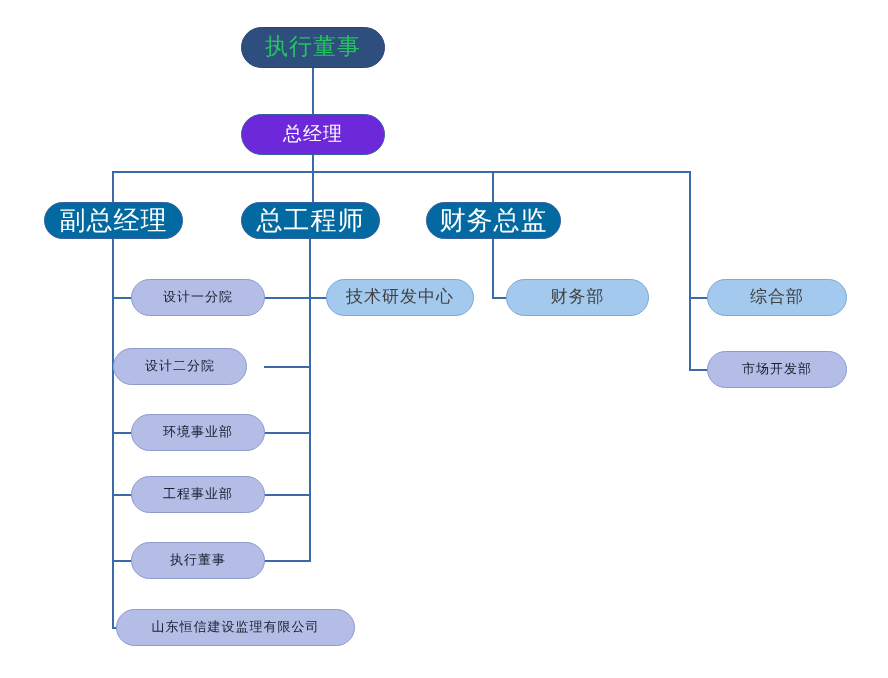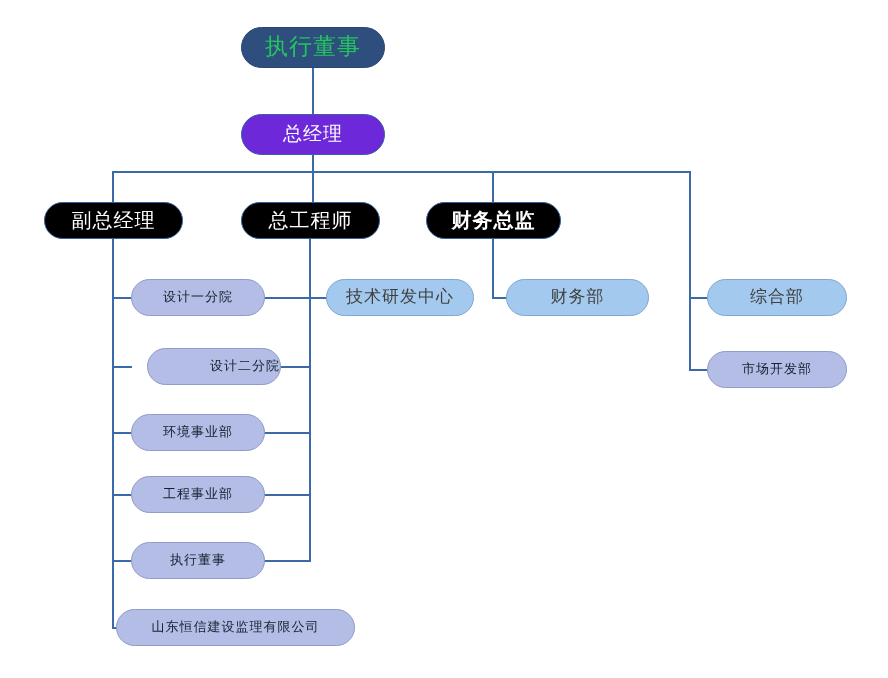--- a/index.html
+++ b/index.html
@@ -49,24 +49,24 @@
     font-size: 23px;
     text-align: center;
   }
   .node.lvl-gm {
     background: #6d28d9;
     border: 1px solid #36609f;
     color: #ffffff;
     font-size: 19px;
   }
   .node.lvl-vp {
-    background: #000000;
+    background: #0369a1;
     border: 1px solid #36609f;
     color: #ffffff;
-    font-size: 20px;
+    font-size: 26px;
   }
   .node.lvl-dept-light {
     background: #A3CAEE;
     border: 1px solid #7fa8cf;
     color: #404040;
     font-size: 17px;
   }
   .node.lvl-dept-lav {
     background: #B3BDE6;
     border: 1px solid #8f9ccb;
@@ -112,27 +112,27 @@
       </div>
       <div class="node lvl-gm" style="left: 241px; top: 114px; width: 144px; height: 41px;">
         <span class="node-label">总经理</span>
       </div>
       <div class="node lvl-vp" style="left: 44px; top: 202px; width: 139px; height: 37px;">
         <span class="node-label">副总经理</span>
       </div>
       <div class="node lvl-vp" style="left: 241px; top: 202px; width: 139px; height: 37px;">
         <span class="node-label">总工程师</span>
       </div>
-      <div class="node lvl-vp" style="left: 426px; top: 202px; width: 135px; height: 37px; font-weight: bold;">
+      <div class="node lvl-vp" style="left: 426px; top: 202px; width: 135px; height: 37px;">
         <span class="node-label">财务总监</span>
       </div>
       <div class="node lvl-dept-lav" style="left: 131px; top: 279px; width: 134px; height: 37px;">
         <span class="node-label">设计一分院</span>
       </div>
-      <div class="node lvl-dept-lav" style="left: 147px; top: 348px; width: 134px; height: 37px; justify-content: flex-end;">
+      <div class="node lvl-dept-lav" style="left: 113px; top: 348px; width: 134px; height: 37px;">
         <span class="node-label">设计二分院</span>
       </div>
       <div class="node lvl-dept-lav" style="left: 131px; top: 414px; width: 134px; height: 37px;">
         <span class="node-label">环境事业部</span>
       </div>
       <div class="node lvl-dept-lav" style="left: 131px; top: 476px; width: 134px; height: 37px;">
         <span class="node-label">工程事业部</span>
       </div>
       <div class="node lvl-dept-lav" style="left: 131px; top: 542px; width: 134px; height: 37px;">
         <span class="node-label">执行董事</span>

